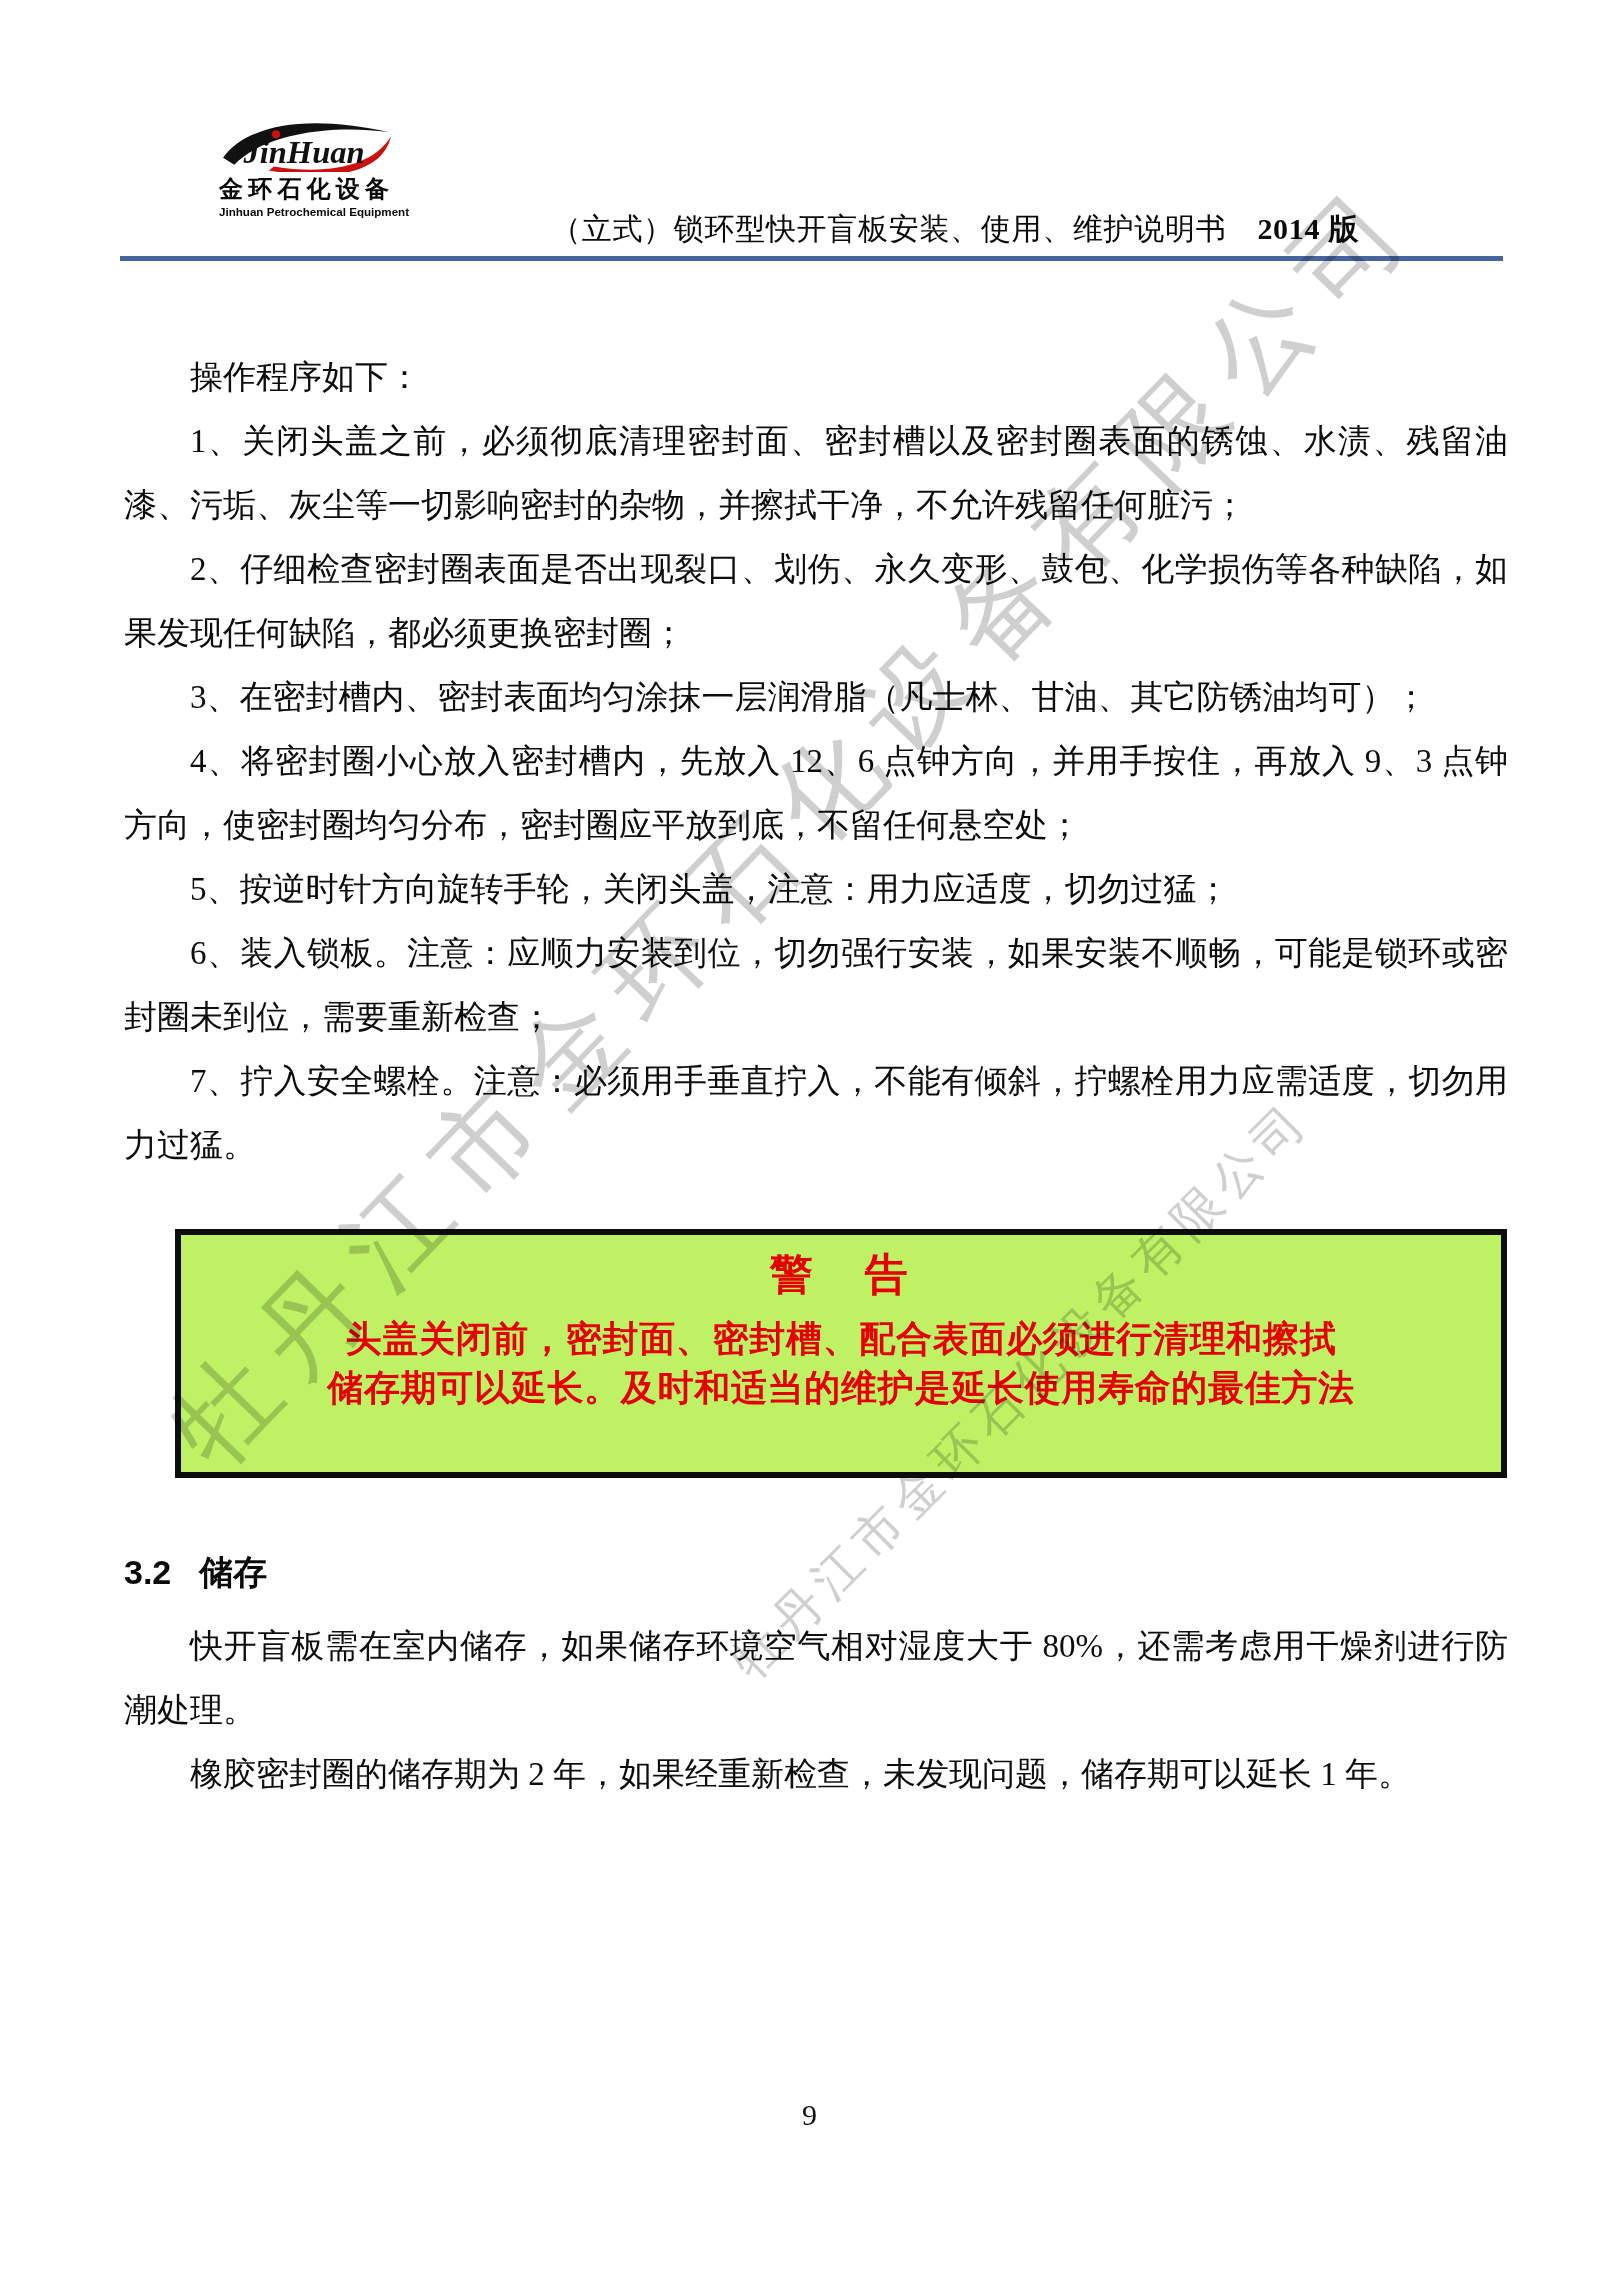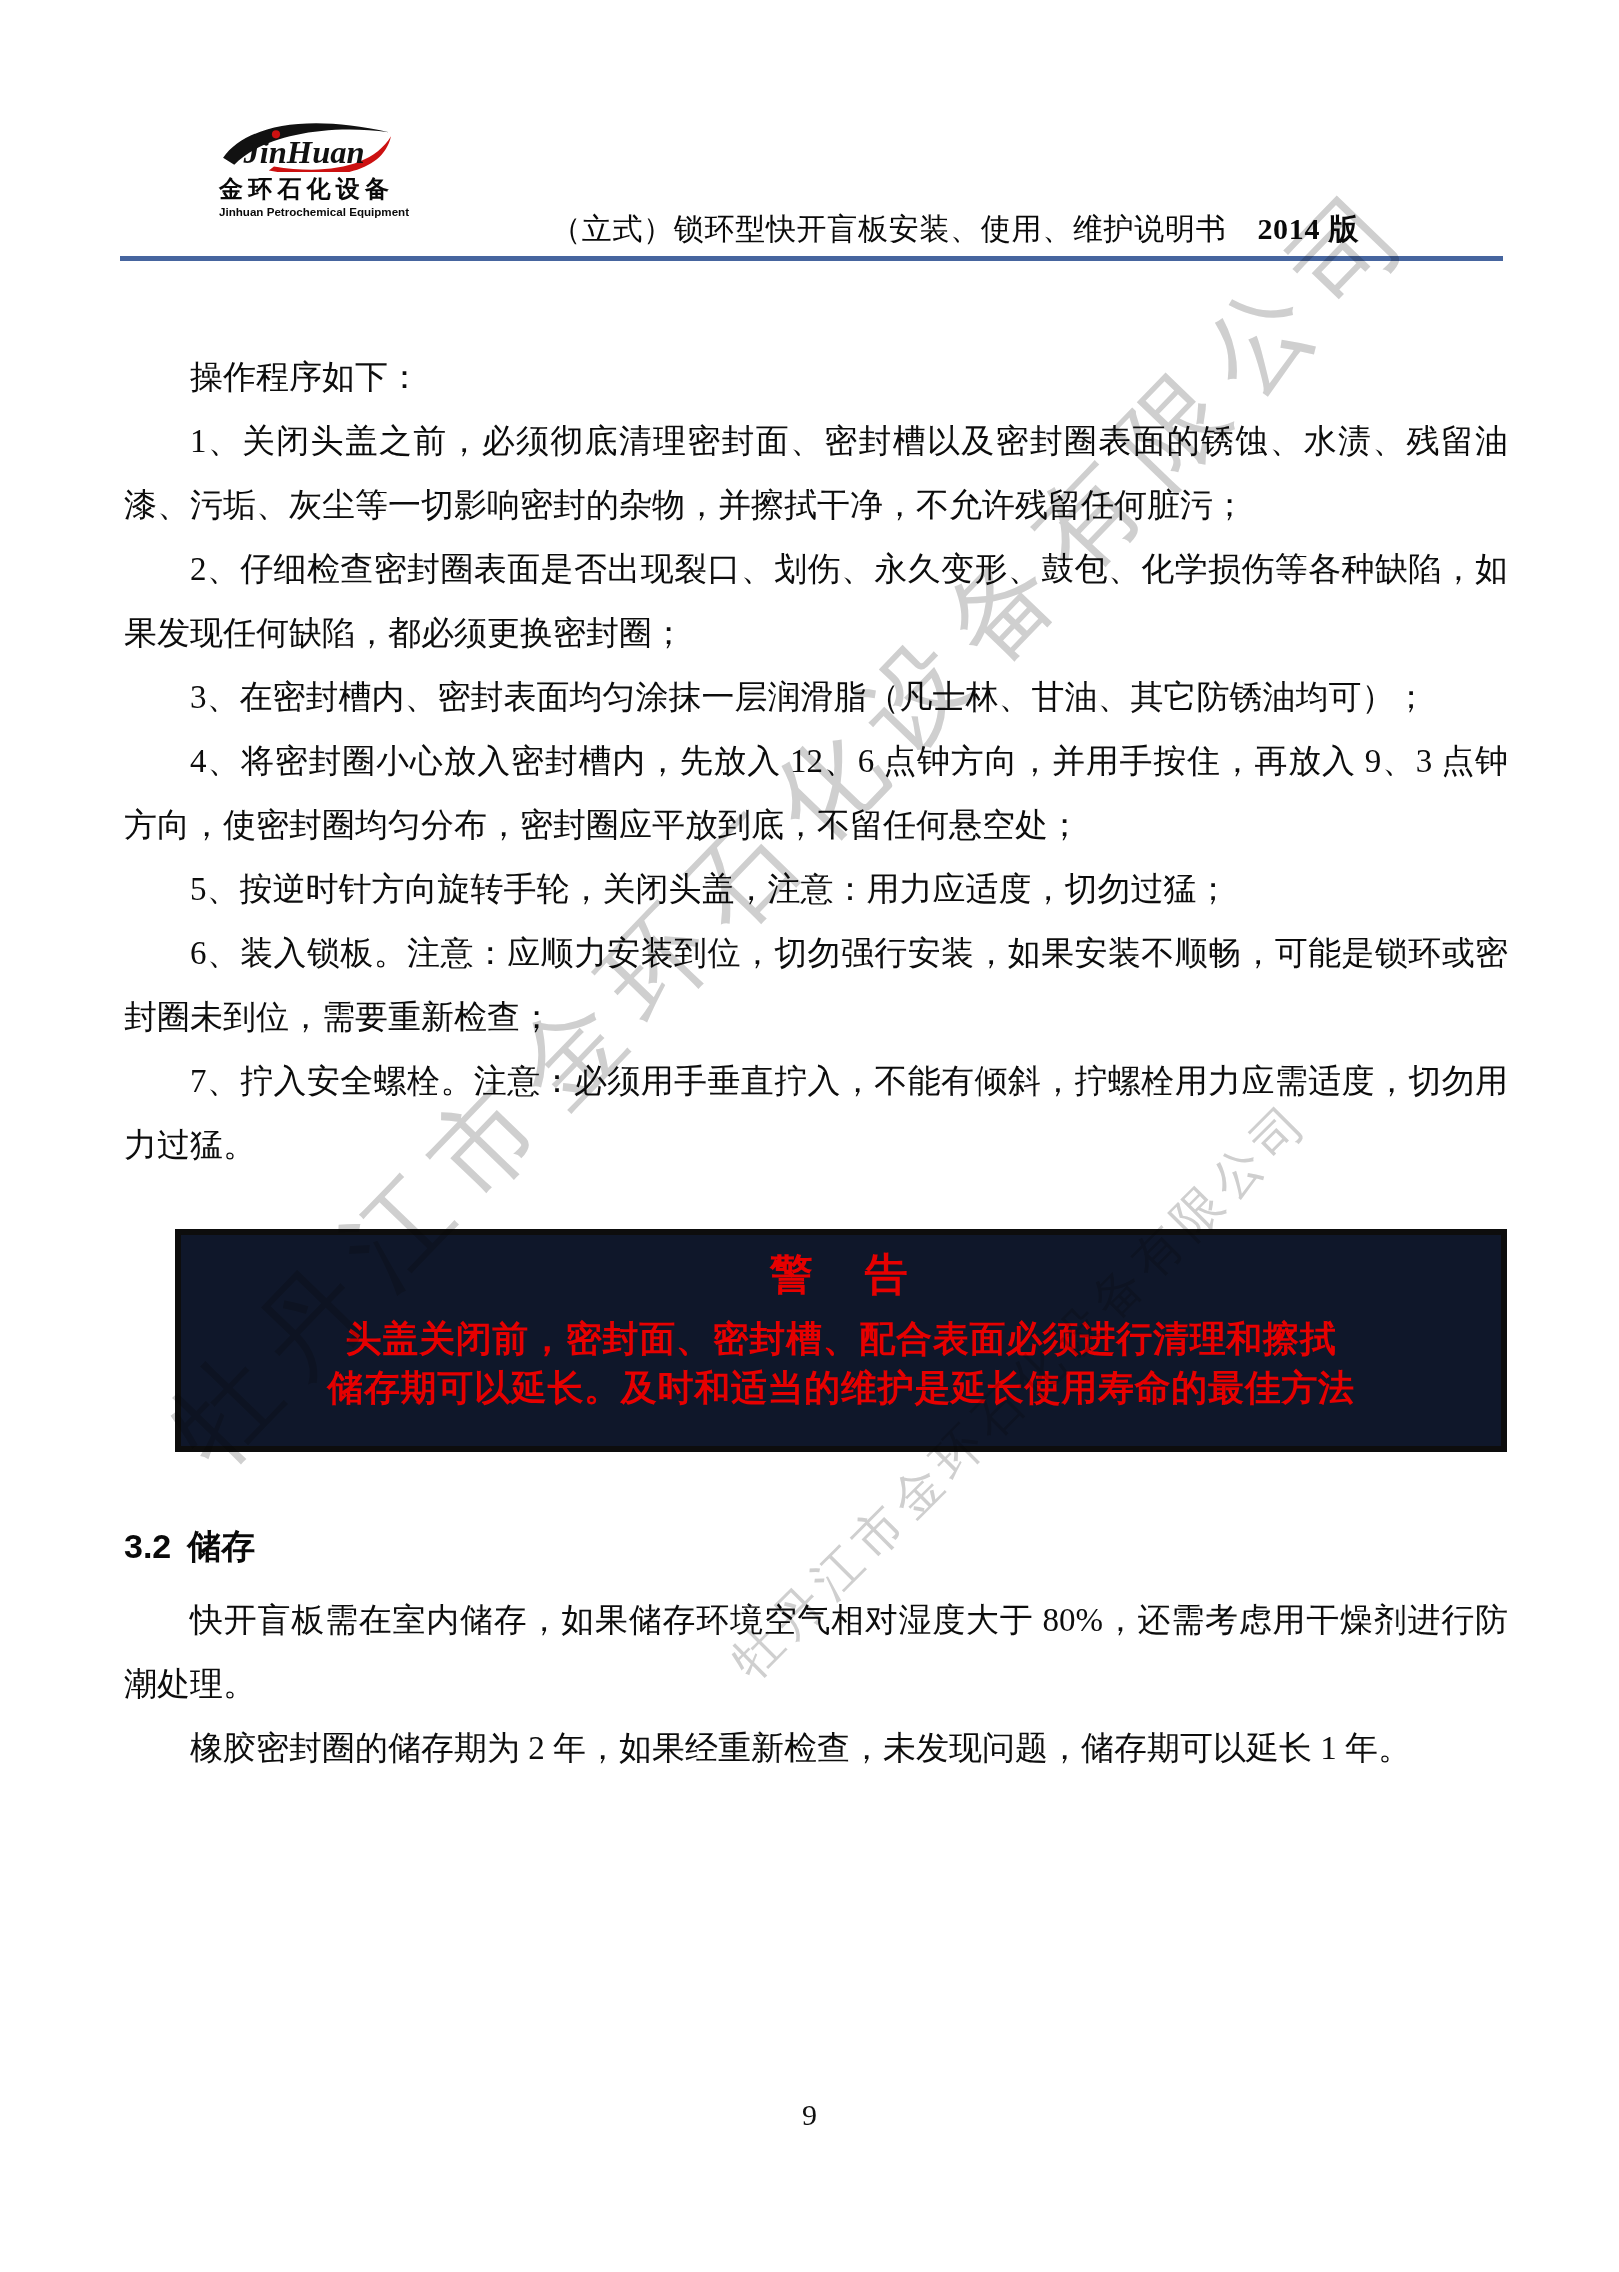--- a/index.html
+++ b/index.html
@@ -51,43 +51,43 @@
   .para {
     margin:0; text-indent:2em;
     font-size:33px; line-height:64px;
     text-align:justify; color:#0d0d0d;
   }
 
   
   .warning-box {
     box-sizing:border-box;
     margin:52px 0 0 51px;
-    width:1332px; height:223px;
+    width:1332px; height:249px;
     border:6.7px solid #0d0d0d;
-    background:#0f172a;
+    background:#bef264;
     text-align:center;
   }
   .warning-title {
     margin-top:10.5px;
     font-family:"Liberation Sans","DejaVu Sans",sans-serif;
     font-size:43px; font-weight:700; color:#e60000; letter-spacing:4.5px;
   }
   .warning-line {
     font-family:"Liberation Sans","DejaVu Sans",sans-serif;
     font-size:36px; font-weight:700; color:#e60000; line-height:49px; letter-spacing:0.7px;
   }
   .warning-line.first { margin-top:10.5px;text-align:center; }
 
   
   .section-heading {
     margin:72px 0 18px 0;
     font-family:"Liberation Sans","DejaVu Sans",sans-serif;
     font-size:34px; font-weight:700; color:#0a0a0a;
   }
-  .section-heading .sec-title { margin-left:16px; }
+  .section-heading .sec-title { margin-left:28px; }
 
   
   .page-number {
     position:absolute; left:0; right:0; top:2098px;
     text-align:center; font-size:30px; color:#111; z-index:10;
   }
 </style>
 </head>
 <body>
 

